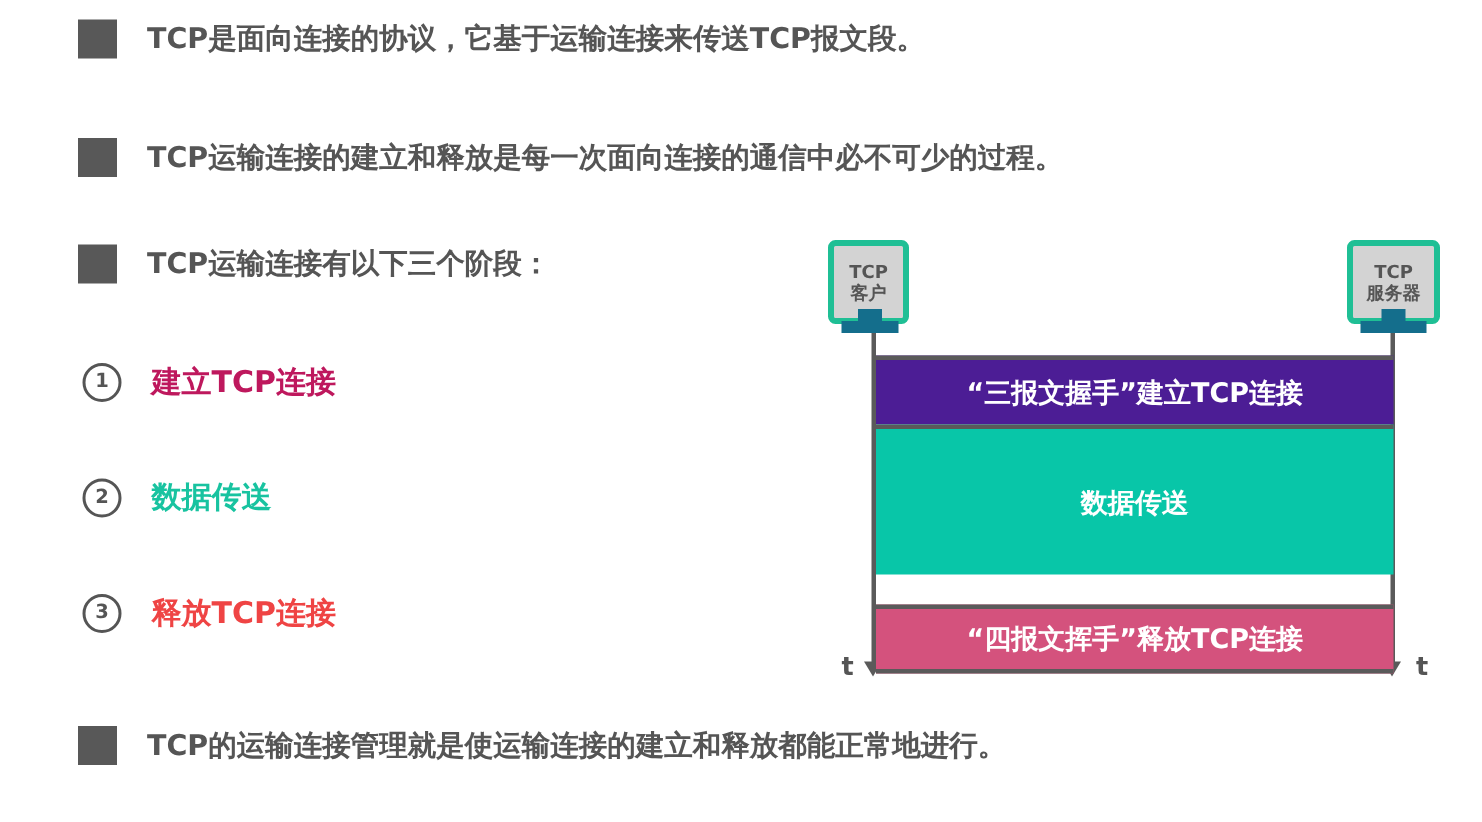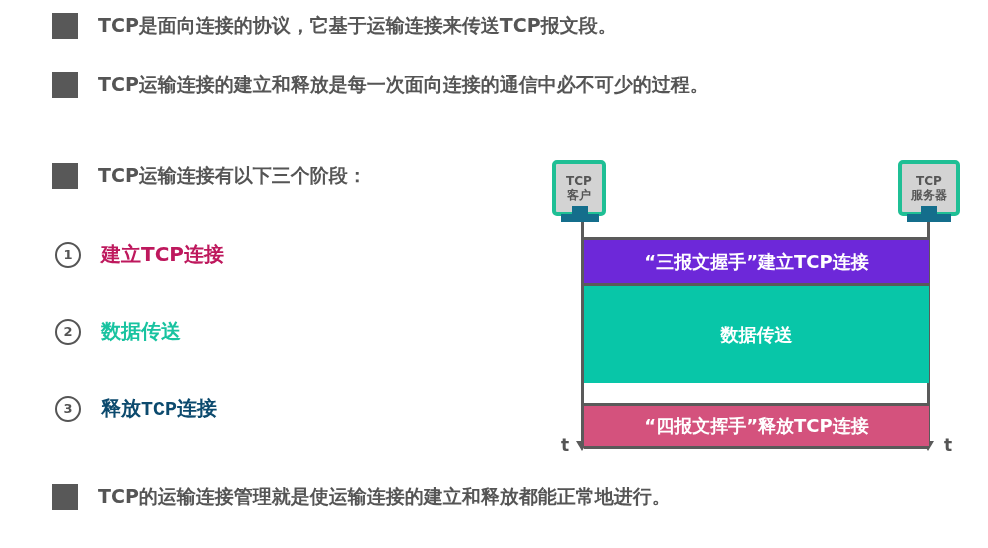--- a/index.html
+++ b/index.html
@@ -23,40 +23,40 @@
   .phase { position:absolute; left:584px; width:345px; display:flex; align-items:center; justify-content:center;
            color:#ffffff; font-size:18px; box-sizing:border-box; border-top:3px solid #5a5a5a; }
 </style>
 </head>
 <body>
 
 <div class="bullet" style="top:13px;">
   <div class="sq"></div>
   <span class="txt">TCP是面向连接的协议，它基于运输连接来传送TCP报文段。</span>
 </div>
-<div class="bullet" style="top:72px;text-align:center;">
+<div class="bullet" style="top:92px;text-align:center;">
   <div class="sq"></div>
   <span class="txt">TCP运输连接的建立和释放是每一次面向连接的通信中必不可少的过程。</span>
 </div>
 <div class="bullet" style="top:163px;">
   <div class="sq"></div>
   <span class="txt">TCP运输连接有以下三个阶段：</span>
 </div>
 
 <div class="stage" style="top:241px;">
   <div class="num">1</div>
   <span class="lbl" style="color:#be185d;">建立TCP连接</span>
 </div>
 <div class="stage" style="top:318px;">
   <div class="num">2</div>
   <span class="lbl" style="color:#18c3a0;">数据传送</span>
 </div>
 <div class="stage" style="top:395px;">
   <div class="num">3</div>
-  <span class="lbl" style="color:#0c4a6e;font-family:Liberation Mono, monospace;">释放TCP连接</span>
+  <span class="lbl" style="color:#ef4444;">释放TCP连接</span>
 </div>
 
 <div>
 
   <div class="host" style="left:552px; top:160px;">
     <span>TCP</span>
     <span>客户</span>
   </div>
   <div class="stand-top" style="left:572px; top:206px; width:16px;"></div>
   <div class="stand-base" style="left:561px; top:214px; width:38px;"></div>
@@ -69,21 +69,21 @@
   <div class="stand-base" style="left:907px; top:214px; width:44px;"></div>
 
   <div class="vline" style="left:581px; top:222px; height:220px;"></div>
   <div class="arrow" style="left:576px; top:441px;"></div>
   <span class="tlabel" style="left:561px; top:435px;">t</span>
 
   <div class="vline" style="left:927px; top:222px; height:220px;"></div>
   <div class="arrow" style="left:922px; top:441px;"></div>
   <span class="tlabel" style="left:944px; top:435px;">t</span>
 
-  <div class="phase" style="top:237px; height:46px; background:#6d28d9;">
+  <div class="phase" style="top:237px; height:46px; background:#4c1d95;">
     <span>“三报文握手”建立TCP连接</span>
   </div>
   <div class="phase" style="top:283px; height:100px; background:#08c6a8;">
     <span>数据传送</span>
   </div>
   <div class="phase" style="top:383px; height:46px; background:#d4527d; border-bottom:3px solid #5a5a5a;margin-top:20px;">
     <span>“四报文挥手”释放TCP连接</span>
   </div>
 </div>
 

